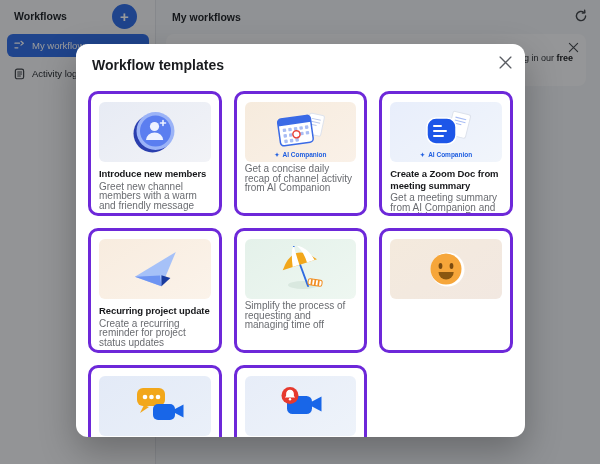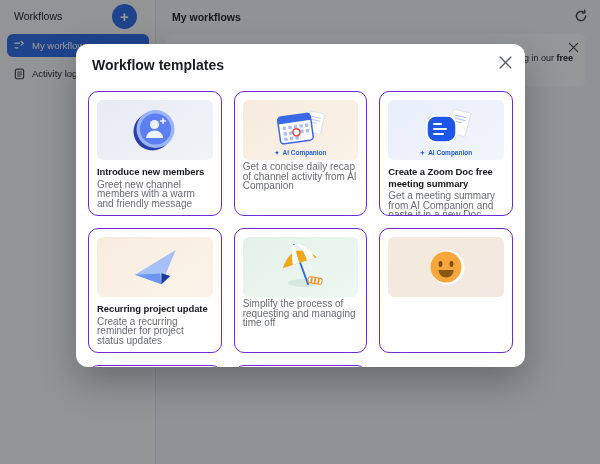--- a/index.html
+++ b/index.html
@@ -3,44 +3,44 @@
 <meta charset="utf-8">
 <style>
   html,body{margin:0;padding:0;background:#fff;}
   *{box-sizing:border-box;}
   .app{
     position:relative;width:600px;height:464px;overflow:hidden;
     font-family:"Liberation Sans",sans-serif;background:#f0f1f4;
   }
   
   .sidebar{position:absolute;left:0;top:0;width:156px;height:464px;background:#f4f5f7;border-right:1px solid #dfe1e6;}
-  .sidebar-title{position:absolute;left:14px;top:10px;font-size:10.5px;font-weight:normal;color:#1a1d21;}
+  .sidebar-title{position:absolute;left:14px;top:10px;font-size:10.5px;font-weight:bold;color:#1a1d21;}
   .add-btn{position:absolute;left:112px;top:4px;width:25px;height:25px;border-radius:50%;background:#2e6be5;color:#fff;
     display:flex;align-items:center;justify-content:center;font-size:15px;font-weight:bold;line-height:1;border:none;cursor:pointer;}
   .nav-item{position:absolute;left:7px;width:142px;height:23px;border-radius:6px;display:flex;align-items:center;padding:0 7px;gap:7px;cursor:pointer;}
   .nav-item.selected{top:34px;background:#2e6be5;}
   .nav-item.selected .nav-label{color:#fff;}
   .nav-item.plain{top:62px;}
   .nav-label{font-size:9.5px;font-weight:500;color:#24262b;white-space:nowrap;}
   .main-header-title{position:absolute;left:172px;top:11px;font-size:10.5px;font-weight:bold;color:#1a1d21;}
   .refresh-btn{position:absolute;right:11px;top:9px;width:16px;height:16px;background:none;border:none;padding:0;cursor:pointer;}
   .banner{position:absolute;left:166px;top:34px;width:420px;height:52px;background:#f8f9fa;border-radius:8px;}
   .banner-text{position:absolute;right:13px;top:19px;font-size:9px;color:#2c2e33;white-space:nowrap;}
   .banner-text b{color:#17181b;}
   .banner-close{position:absolute;right:6px;top:7px;width:14px;height:14px;background:none;border:none;padding:0;cursor:pointer;}
   
   .overlay{position:absolute;inset:0;background:rgba(13,14,17,0.42);}
   
-  .modal{position:absolute;left:76px;top:44px;width:449px;height:323px;background:#fff;border-radius:12px;
+  .modal{position:absolute;left:76px;top:44px;width:449px;height:393px;background:#fff;border-radius:12px;
     box-shadow:0 14px 36px rgba(0,0,0,0.28);overflow:hidden;}
   .modal-title{position:absolute;left:16px;top:13px;font-size:14px;font-weight:bold;color:#1a1c1f;}
   .modal-close{position:absolute;right:11px;top:11px;width:18px;height:18px;background:none;border:none;padding:0;cursor:pointer;}
   .grid{position:absolute;left:12px;right:12px;top:47px;bottom:0;overflow:hidden;
     display:grid;grid-template-columns:repeat(3,1fr);gap:12px;grid-auto-rows:125px;}
-  .card{background:#fff;border:1px solid #6d28d9;border-radius:10px;padding:8px;overflow:hidden;cursor:pointer;}
+  .card{background:#fff;border:3px solid #6d28d9;border-radius:10px;padding:8px;overflow:hidden;cursor:pointer;}
   .ill{height:60px;border-radius:6px;position:relative;display:flex;align-items:center;justify-content:center;}
   .ill-0{background:linear-gradient(145deg,#e7ebf4,#f2f3f7);}
   .ill-1{background:linear-gradient(145deg,#f6ebdd,#faf1e8);}
   .ill-2{background:linear-gradient(145deg,#e8eefb,#f1f5fb);}
   .ill-3{background:linear-gradient(145deg,#f8ecdf,#fbf3ea);}
   .ill-4{background:linear-gradient(145deg,#eceff8,#f4f6fa);}
   .ill-5{background:linear-gradient(145deg,#e4f1ea,#eef7f1);}
   .ill-6{background:linear-gradient(145deg,#f4eadd,#f2e8e1);}
   .ill-7{background:linear-gradient(145deg,#e3eaf7,#eaf0f9);}
   .ill-8{background:linear-gradient(145deg,#e7edf8,#eef3fa);}
@@ -163,21 +163,21 @@
               <path d="M36.5 8.5h11M36.5 11.5h11M36.5 14.5h7.5" stroke="#a9bdf4" stroke-width="1.1"></path>
             </g>
             <rect x="10" y="8" width="29" height="26" rx="9" fill="#1d56e8" stroke="#fff" stroke-width="1.5"></rect>
             <path d="M17 16h7M17 21h12M17 26h9" stroke="#fff" stroke-width="2" stroke-linecap="round"></path>
           </svg>
           <div class="ai-badge">
             <span class="sparkle">✦</span>
             <span>AI Companion</span>
           </div>
         </div>
-        <div class="card-title">Create a Zoom Doc free meeting summary</div>
+        <div class="card-title">Create a Zoom Doc from meeting summary</div>
         <div class="card-desc">Get a meeting summary from AI Companion and paste it in a new Doc</div>
       </div>
 
       <div class="card">
         <div class="ill ill-3">
           <svg width="58" height="46" viewBox="0 0 58 46">
             <g transform="rotate(-8 29 23)">
               <polygon points="8,28 52,9 33,41" fill="#a6c1f8"></polygon>
               <polygon points="8,28 33,30 33,41" fill="#6e94f2"></polygon>
               <polygon points="33,41 34.5,30 43,34" fill="#1a3b9e"></polygon>

